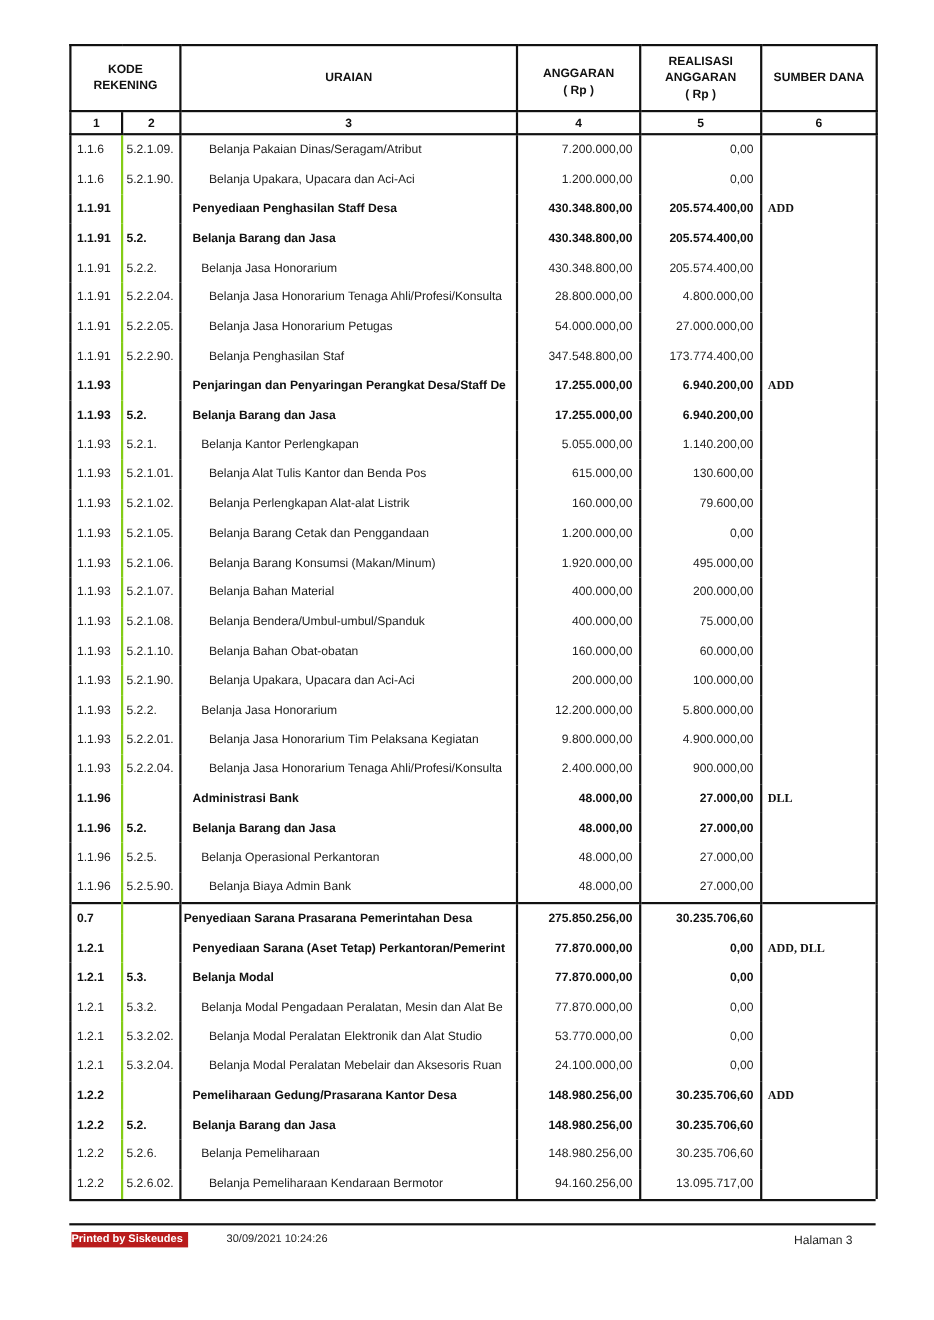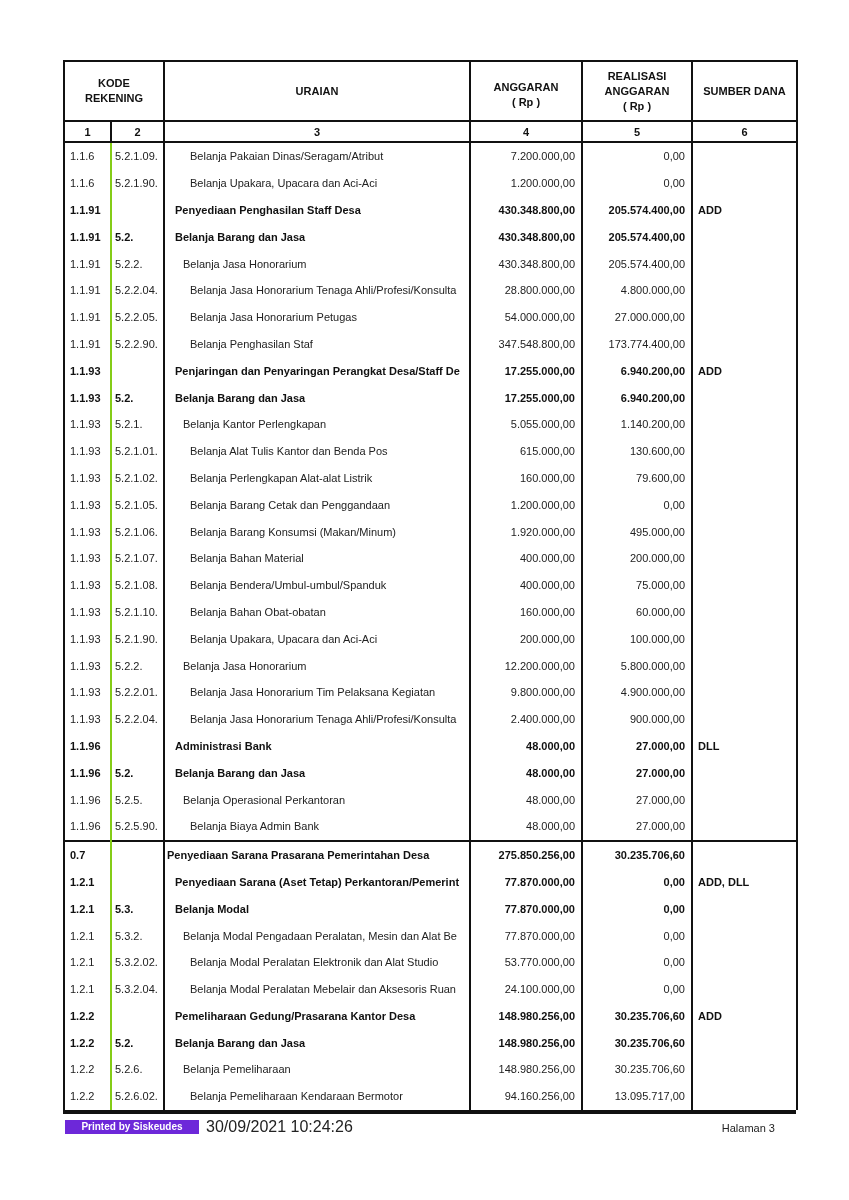--- a/index.html
+++ b/index.html
@@ -1,36 +1,36 @@
 <!DOCTYPE html>
 <html><head>
 <meta charset="utf-8">
 <style>
   html, body { margin:0; padding:0; background:#ffffff; }
   body { width:849px; height:1200px; position:relative; font-family:"Liberation Sans", sans-serif; color:#222; }
-  .tbl { position:absolute; left:63px; top:60px; width:733px; }
+  .tbl { position:absolute; left:63px; top:40px; width:733px; }
   table { border-collapse:collapse; width:733px; table-layout:fixed; }
   th { font-size:11px; font-weight:bold; color:#111; border:2px solid #111; text-align:center; padding:0; }
   th.hdr { height:58px; line-height:15px; }
   th.num { height:19px; font-size:11px; }
   td { font-size:11px; padding:0; height:26.8px; border-left:2px solid #111; border-right:2px solid #111; white-space:nowrap; overflow:hidden; vertical-align:middle; }
   td.c1 { padding-left:5px; border-right:2px solid #84cc16; }
   td.c2 { padding-left:3px; }
   td.c3 { padding-left:5px; }
   td.c4, td.c5 { text-align:right; padding-right:6px; }
-  td.c6 { padding-left:5px; font-weight:bold; color:#111; }
+  td.c6 { padding-left:5px; font-weight:bold; color:#111;font-family:Liberation Serif, serif; }
   tr.b td { font-weight:bold; color:#111; }
   tr.sep td { border-top:2px solid #111; }
   .i0 { padding-left:2px !important; }
   .i1 { padding-left:10px !important; }
   .i2 { padding-left:18px !important;margin-left:36px; }
   .i3 { padding-left:25px !important;margin-left:44px; }
   .footer-line { position:absolute; left:63px; top:1112px; width:733px; height:2px; background:#111; }
-  .printed { position:absolute; left:65px; top:1120px; width:134px; height:14px; background:#6d28d9; color:#fff; font-size:10px; font-weight:bold; text-align:center; line-height:14px; }
-  .stamp { position:absolute; left:206px; top:1120px; font-size:16px; color:#222; line-height:14px; }
+  .printed { position:absolute; left:65px; top:1120px; width:106px; height:14px; background:#b91c1c; color:#fff; font-size:10px; font-weight:bold; line-height:14px; }
+  .stamp { position:absolute; left:206px; top:1120px; font-size:10px; color:#222; line-height:14px; }
   .page { position:absolute; right:74px; top:1122px; font-size:11px; color:#222;padding-left:22px; }
 </style>
 </head>
 <body>
 
 <div class="tbl">
   <table>
     <colgroup>
       <col style="width:47px">
         <col style="width:53px">

